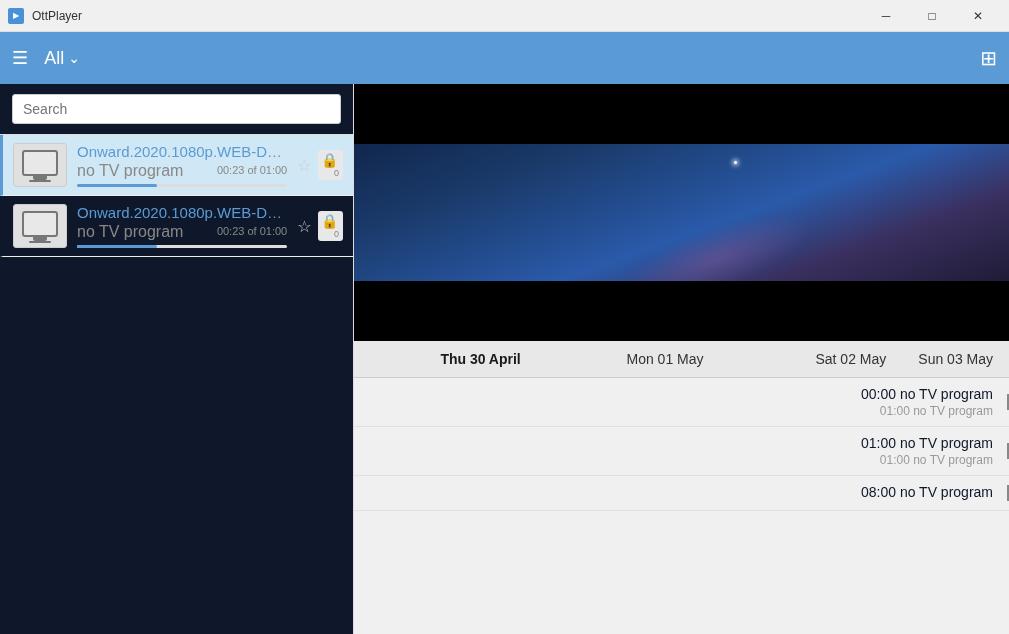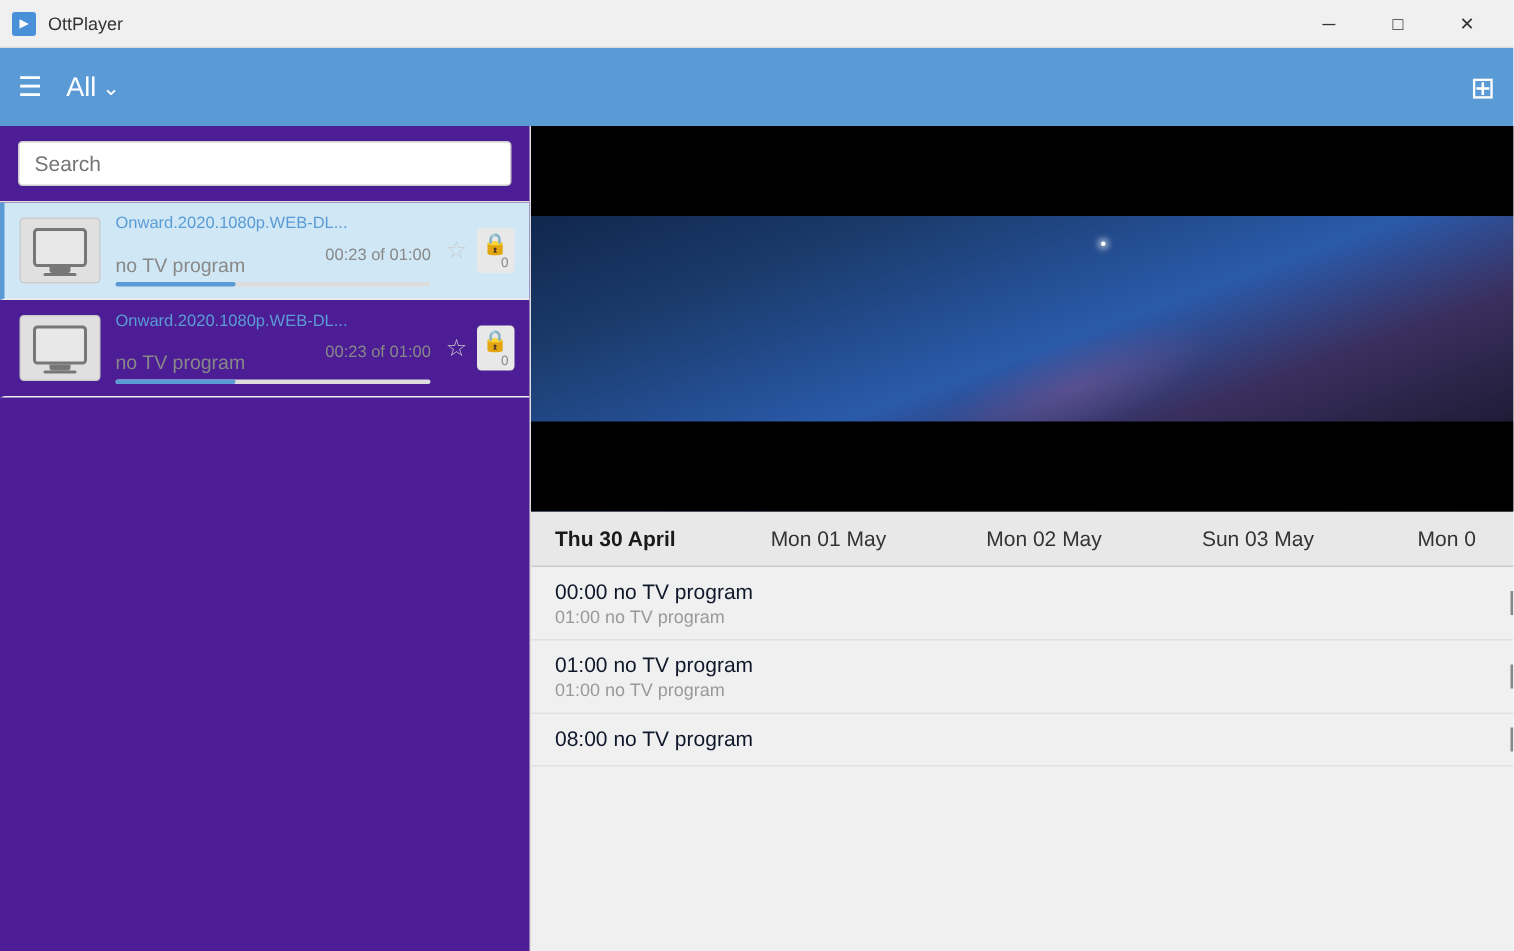--- a/index.html
+++ b/index.html
@@ -83,21 +83,21 @@
     
     .main-layout {
       display: flex;
       height: calc(634px - 32px - 52px);
     }
 
     
     .sidebar {
       width: 354px;
       min-width: 354px;
-      background: #4c1d95;
+      background: #0f172a;
       border-right: 1px solid #ddd;
       display: flex;
       flex-direction: column;
     }
     .search-bar {
       padding: 10px 12px;
       border-bottom: 1px solid #ddd;
     }
     .search-input {
       width: 100%;
@@ -133,30 +133,30 @@
       border-radius: 3px;
       border: 1px solid #ccc;
       display: flex; align-items: center; justify-content: center;
       flex-shrink: 0;
     }
     .channel-info {
       flex: 1;
       min-width: 0;
     }
     .channel-name {
-      font-size: 11px;
+      font-size: 15px;
       color: #5b9bd5;
       white-space: nowrap;
       overflow: hidden;
       text-overflow: ellipsis;
     }
     .channel-sub {
-      font-size: 13px;
+      font-size: 16px;
       color: #888;
-      margin-top: 14px;
+      margin-top: 2px;
     }
     .channel-time {
       font-size: 11px;
       color: #888;
     }
     .channel-actions {
       display: flex;
       align-items: center;
       gap: 6px;
       flex-shrink: 0;
@@ -183,20 +183,21 @@
       background: #5b9bd5;
       border-radius: 2px;
     }
 
     
     .content-area {
       flex: 1;
       display: flex;
       flex-direction: column;
       background: #f5f5f5;
+      text-align: right;
     }
     .video-area {
       flex: 1;
       background: #000;
       position: relative;
       overflow: hidden;
     }
     .video-bg {
       width: 100%;
       height: 100%;
@@ -411,27 +412,24 @@
     </div>
 
     <div class="timeline-header">
       <div class="timeline-day active">
         <span>Thu 30 April</span>
       </div>
       <div class="timeline-day">
         <span>Mon 01 May</span>
       </div>
       <div class="timeline-day">
-        <span>Mon 02 May</span>
+        <span>Sat 02 May</span>
       </div>
       <div class="timeline-day">
         <span>Sun 03 May</span>
-      </div>
-      <div class="timeline-day" style="flex: 0 0 80px; overflow:hidden;">
-        <span>Mon 0</span>
       </div>
     </div>
 
     <div class="timeline-programs">
       <div class="program-slot">
         <div class="program-time-main">00:00  no TV program</div>
         <div class="program-time-sub">01:00   no TV program</div>
       </div>
       <div class="program-slot">
         <div class="program-time-main">01:00  no TV program</div>

